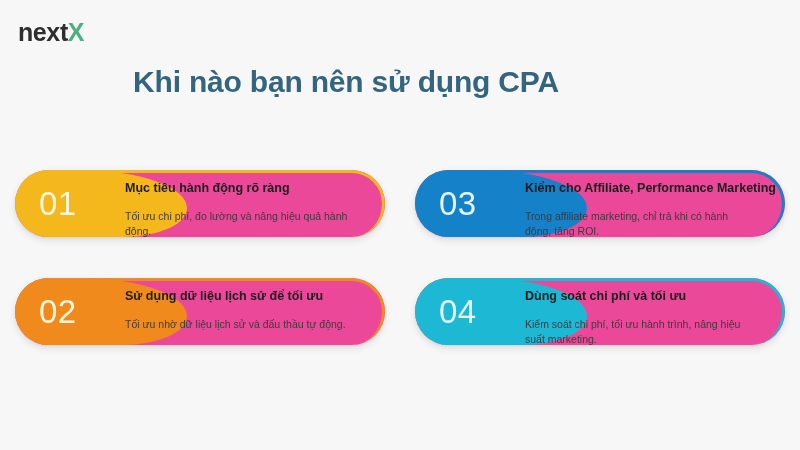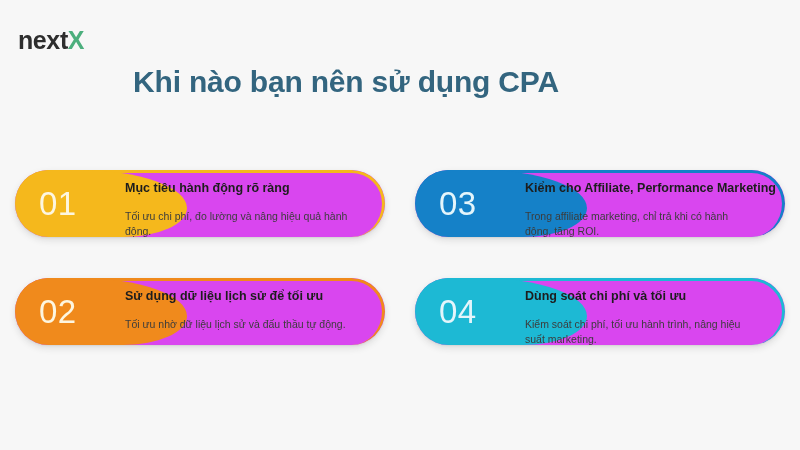--- a/index.html
+++ b/index.html
@@ -12,21 +12,21 @@
     background: #f7f7f7;
     font-family: "Liberation Sans", sans-serif;
     overflow: hidden;
     position: relative;
   }
 
   
   .logo {
     position: absolute;
     left: 18px;
-    top: 28px;
+    top: 20px;
     font-size: 25px;
     font-weight: bold;
     letter-spacing: -0.4px;
     line-height: 1;
     user-select: none;
   }
   .logo-next { color: #2e2e2e; }
   .logo-x    { color: #4caf7d; }
 
   
@@ -52,21 +52,21 @@
     display: grid;
     grid-template-columns: 370px 370px;
     grid-column-gap: 30px;
     grid-row-gap: 41px;
   }
 
   .card {
     position: relative;
     height: 67px;
     border-radius: 34px;
-    background: #d946ef;
+    background: #ec4899;
     box-shadow: 0 3px 7px rgba(40,40,40,0.13), 0 1px 2px rgba(40,40,40,0.07);
     overflow: hidden;
   }
 
   
   .card-stroke {
     position: absolute;
     left: 0; top: 0;
     width: 100%;
     height: 100%;

